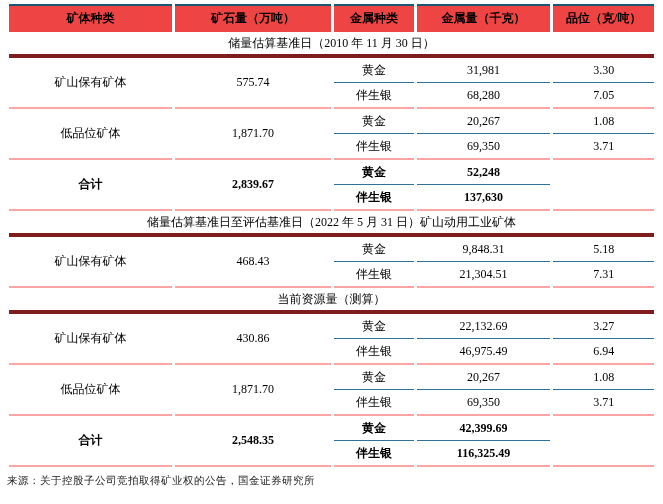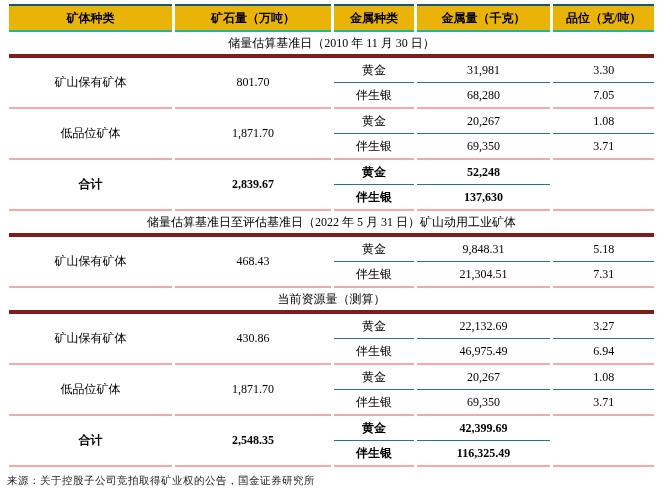--- a/index.html
+++ b/index.html
@@ -30,25 +30,25 @@
   td,th{
     padding:0 2px;
     text-align:center;
     vertical-align:middle;
     font-size:12px;
     font-weight:normal;
     white-space:nowrap;
     overflow:hidden;
   }
   thead th{
-    background:#eab308;
+    background:#ef4444;
     height:24px;
     font-weight:bold;
     border-top:2px solid #1B5674;
-    border-bottom:2px solid #14b8a6;
+    border-bottom:2px solid #ef4444;
   }
   td.section-hdr{
     height:22px;
     font-weight:normal;
     border-bottom:4px solid #7f1d1d;
   }
   td.data{height:24px;}
   td.bold{font-weight:bold;}
   .b-thick{border-bottom:2px solid #fca5a5;}
   .b-thin{border-bottom:1.5px solid #2E7294;}
@@ -81,21 +81,21 @@
         <th>金属量（千克）</th>
         <th>品位（克/吨）</th>
       </tr>
     </thead>
     <tbody id="tbody">
         <tr>
           <td class="section-hdr" colspan="5">储量估算基准日（2010 年 11 月 30 日）</td>
         </tr>
         <tr>
           <td class="data b-thick" rowspan="2">矿山保有矿体</td>
-          <td class="data b-thick" rowspan="2">801.70</td>
+          <td class="data b-thick" rowspan="2">575.74</td>
           <td class="data b-thin">黄金</td>
           <td class="data b-thin">31,981</td>
           <td class="data b-thin">3.30</td>
         </tr>
         <tr>
           <td class="data b-thick">伴生银</td>
           <td class="data b-thick">68,280</td>
           <td class="data b-thick">7.05</td>
         </tr>
         <tr>

